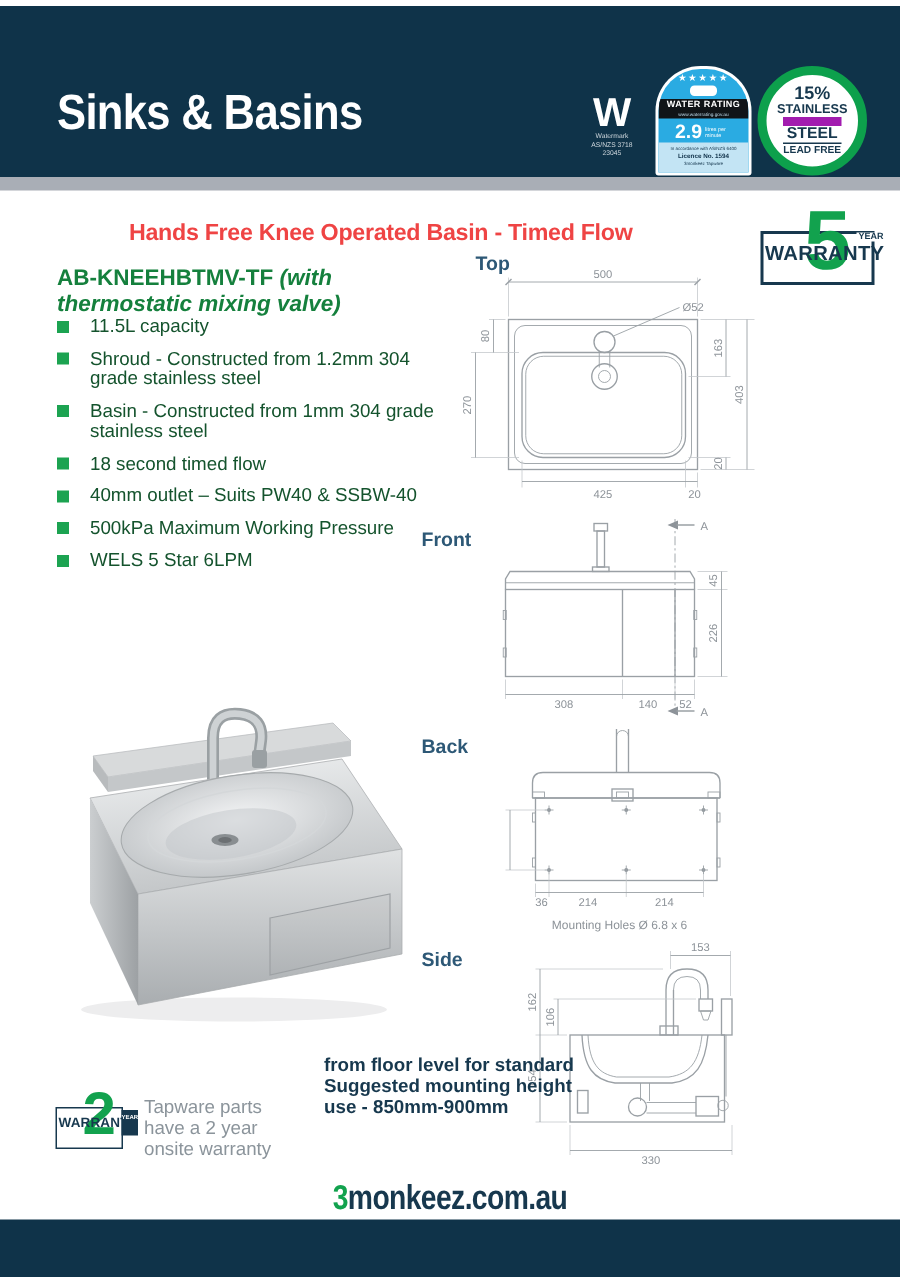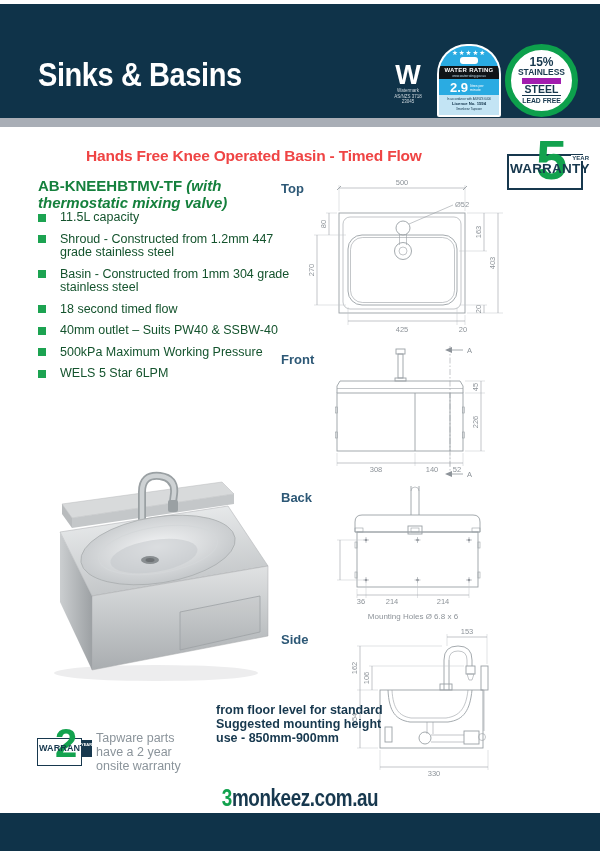--- a/index.html
+++ b/index.html
@@ -53,21 +53,21 @@
   
   .features { position:absolute; left:38px; top:211px; width:256px; list-style:none; }
   .features li { position:relative; padding-left:22px; margin-bottom:8px; color:#14532d; font-size:12.5px; line-height:13.5px; }
   .features li .sq { position:absolute; left:0; top:2.5px; width:8px; height:8px; background:#1ca351; }
 
   
   .photo { position:absolute; left:26px; top:444px; }
 
   
   .vlabel { position:absolute; left:281px; color:#2d5876; font-size:13px; font-weight:600; }
-  .vlabel.top { top:181px; } .vlabel.front { top:352px; } .vlabel.back { top:490px; } .vlabel.side { top:632px; }
+  .vlabel.top { top:168px;margin-left:36px; } .vlabel.front { top:352px; } .vlabel.back { top:490px; } .vlabel.side { top:632px; }
 
   
   .draw { position:absolute; }
   .draw.top   { left:305px; top:175px; }
   .draw.front { left:305px; top:344px; }
   .draw.back  { left:305px; top:486px; }
   .draw.side  { left:330px; top:626px; }
   .dim { font-size:7.5px; fill:#8d9399; font-family:"Liberation Sans",sans-serif; }
   .cap { font-size:8px; fill:#8d9399; font-family:"Liberation Sans",sans-serif; }
   .ln { stroke:#9aa0a5; fill:none; stroke-width:.9; }
@@ -150,21 +150,21 @@
 
   <div class="w5">
     <div class="frame"></div>
     <div class="digit">5</div>
     <div class="word">WARRANTY</div>
     <div class="year">YEAR</div>
   </div>
 
   <ul class="features">
     <li><span class="sq"></span><span>11.5L capacity</span></li>
-    <li><span class="sq"></span><span>Shroud - Constructed from 1.2mm 447 grade stainless steel</span></li>
+    <li><span class="sq"></span><span>Shroud - Constructed from 1.2mm 304 grade stainless steel</span></li>
     <li><span class="sq"></span><span>Basin - Constructed from 1mm 304 grade stainless steel</span></li>
     <li><span class="sq"></span><span>18 second timed flow</span></li>
     <li><span class="sq"></span><span>40mm outlet – Suits PW40 &amp; SSBW-40</span></li>
     <li><span class="sq"></span><span>500kPa Maximum Working Pressure</span></li>
     <li><span class="sq"></span><span>WELS 5 Star 6LPM</span></li>
   </ul>
 
   <svg class="photo" width="248" height="242" viewBox="0 0 248 242">
     <defs>
       <linearGradient id="g1" x1="0" y1="0" x2="0.25" y2="1">

